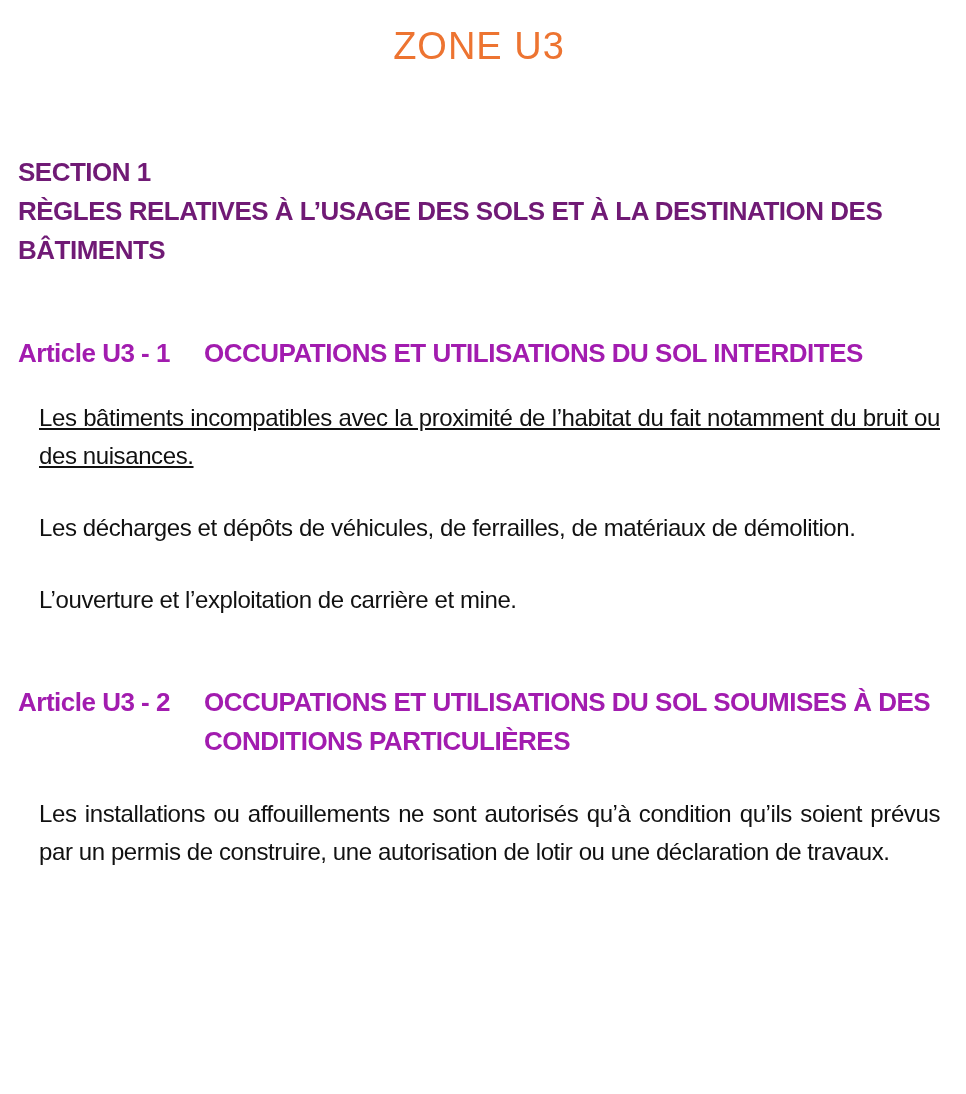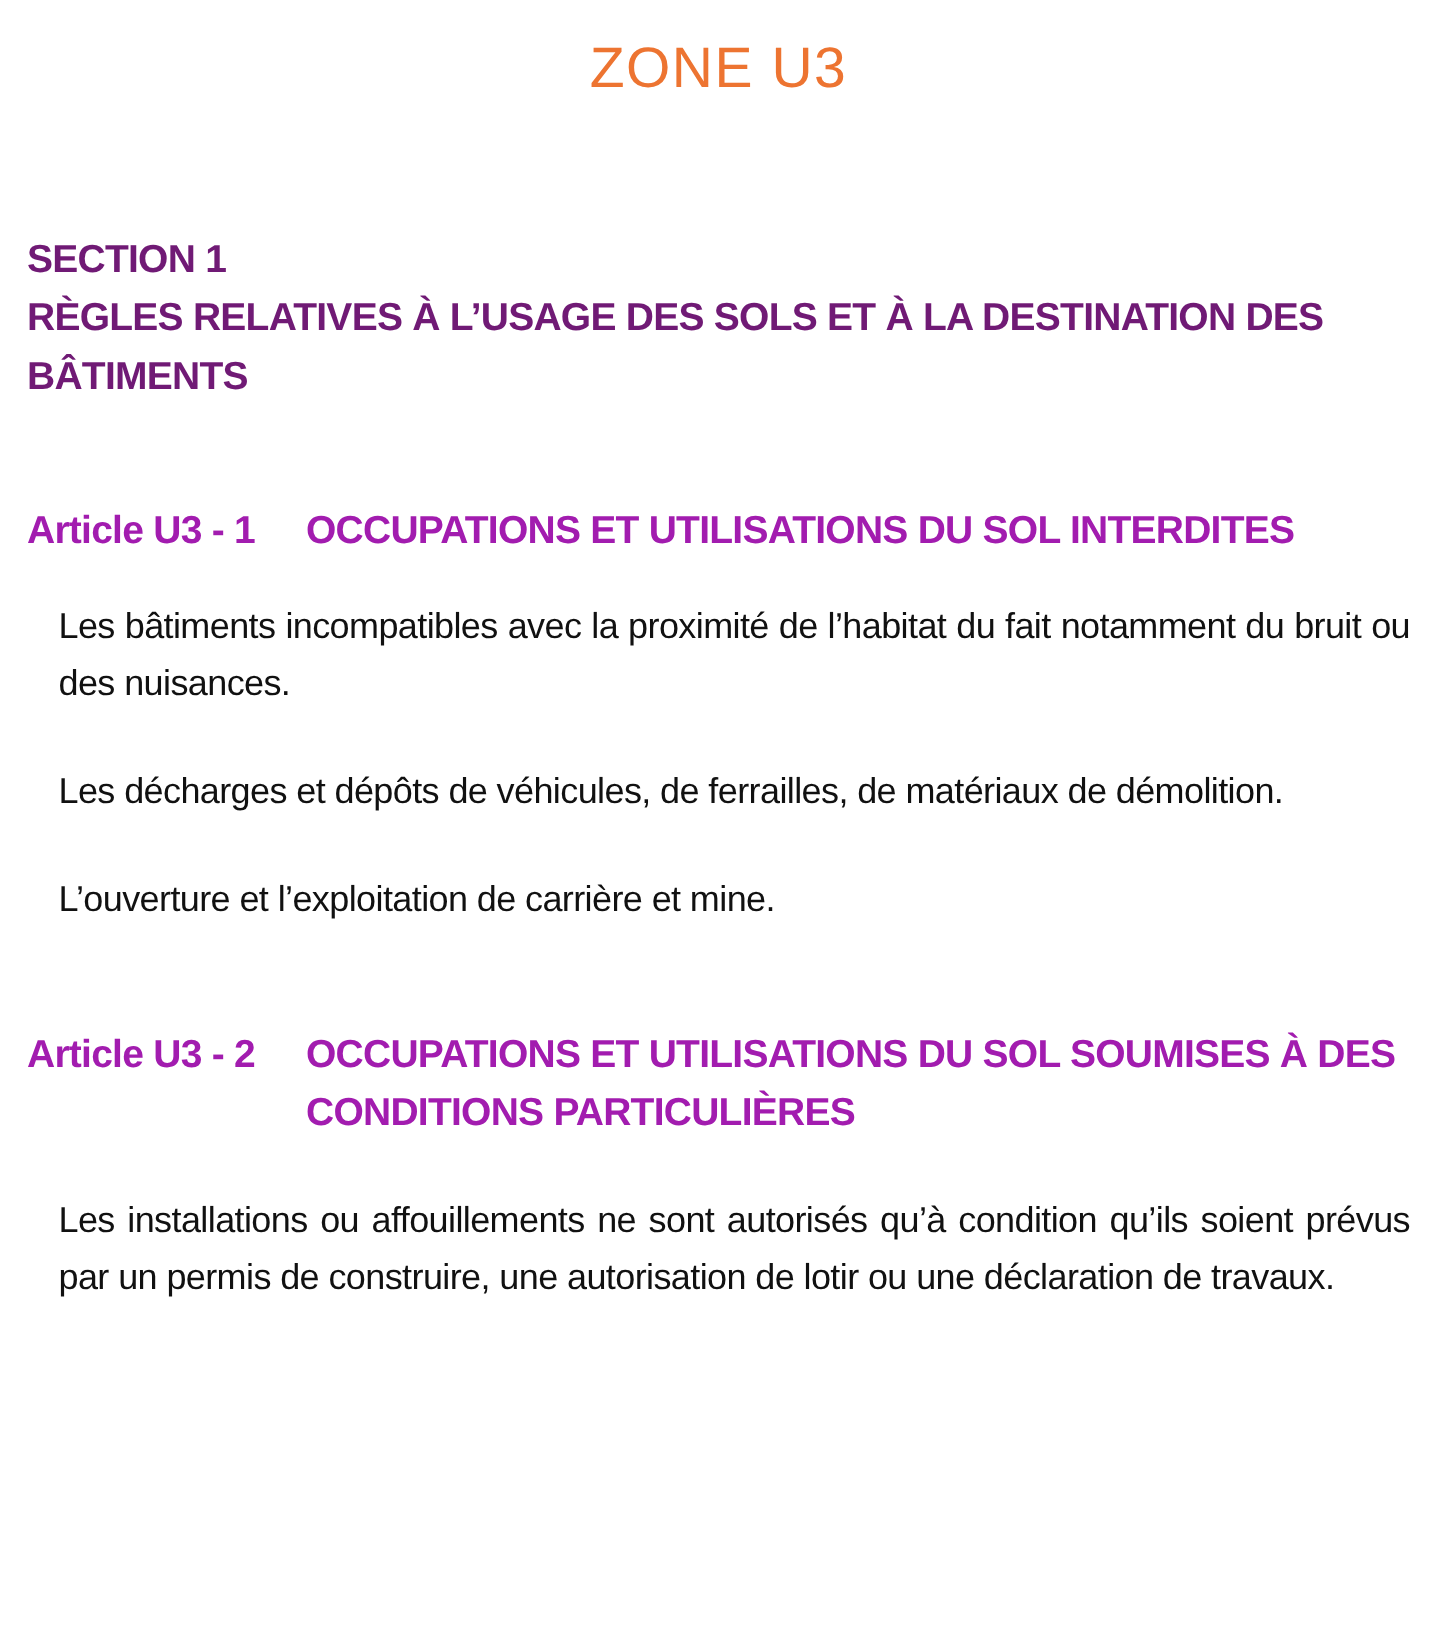--- a/index.html
+++ b/index.html
@@ -42,21 +42,21 @@
   .article-label { flex: 0 0 186px; }
   .article-title { flex: 1 1 auto; }
   .body-para {
     margin: 34px 0 0 21px;
     text-align: justify;
     font-size: 24px;
     line-height: 38px;
     letter-spacing: -0.4px;
     color: #111111;
   }
-  .body-para.first { margin-top: 26px; }
+  .body-para.first { margin-top: 26px; text-decoration: underline; }
 </style>
 </head>
 <body>
 
 <div class="page">
 
   <h1 class="doc-title" style="color: rgb(237, 116, 49);">ZONE U3</h1>
 
   <div class="section-heading">
     <div>SECTION 1</div>

